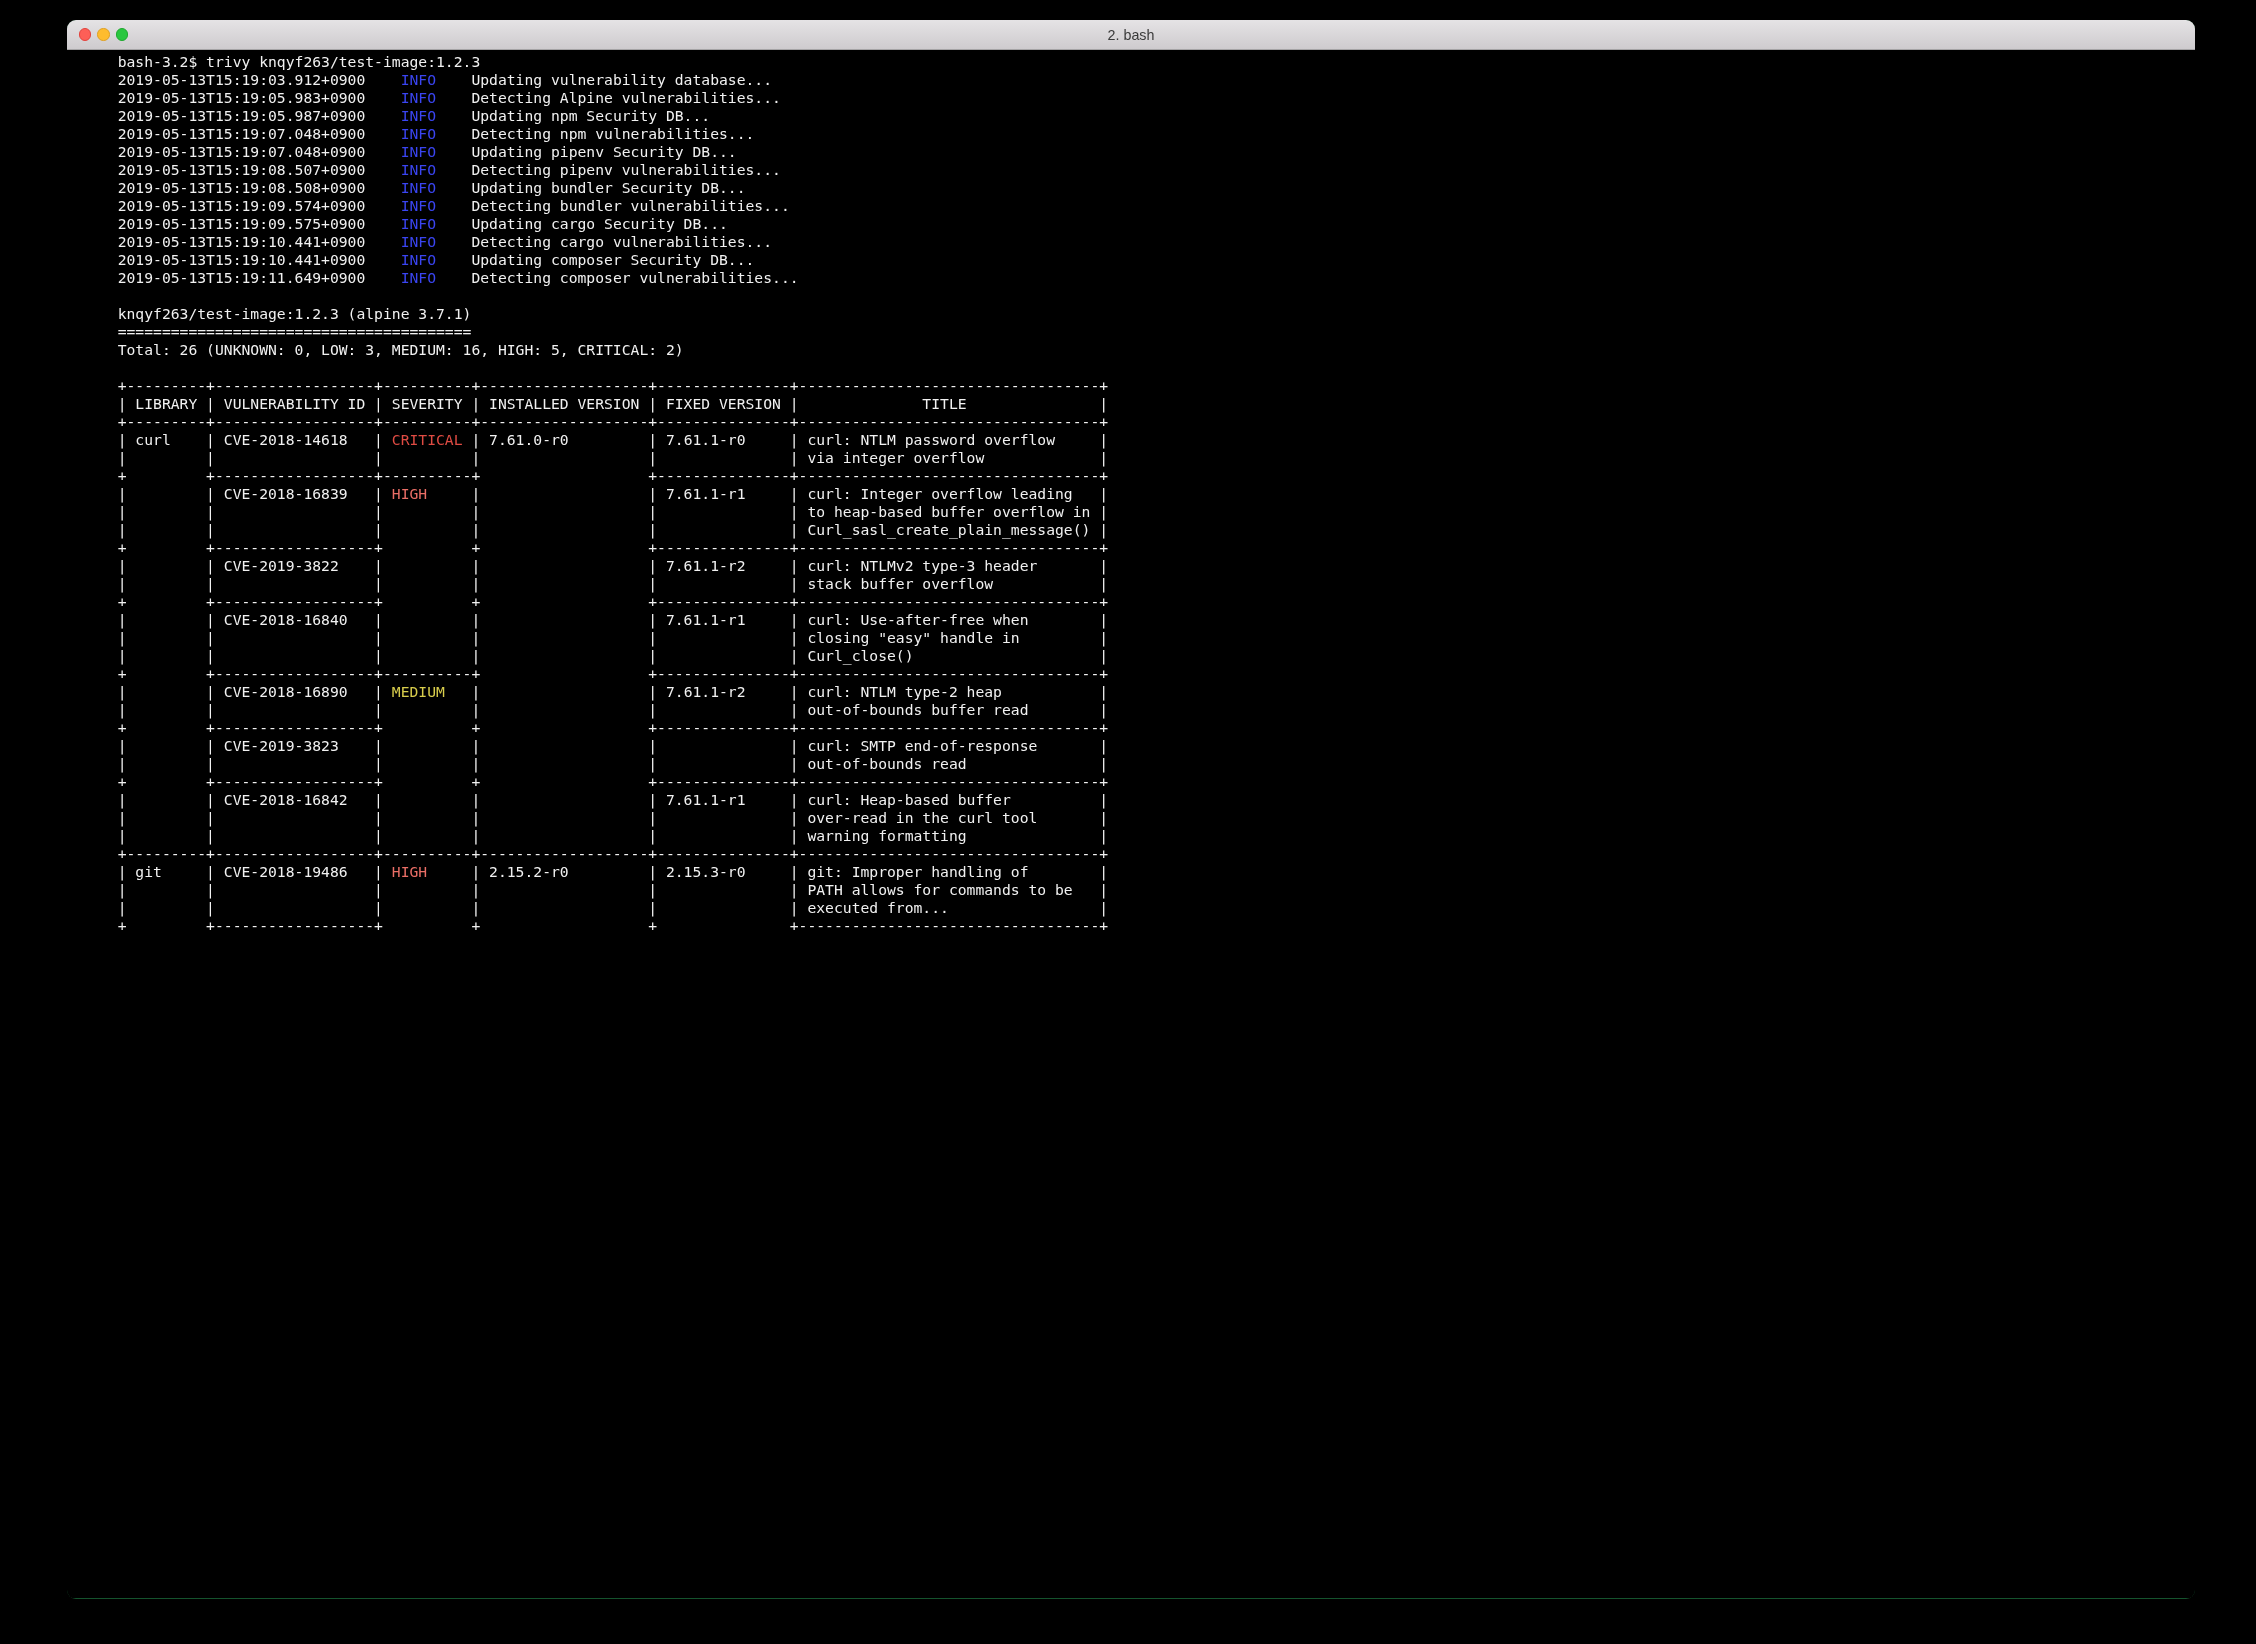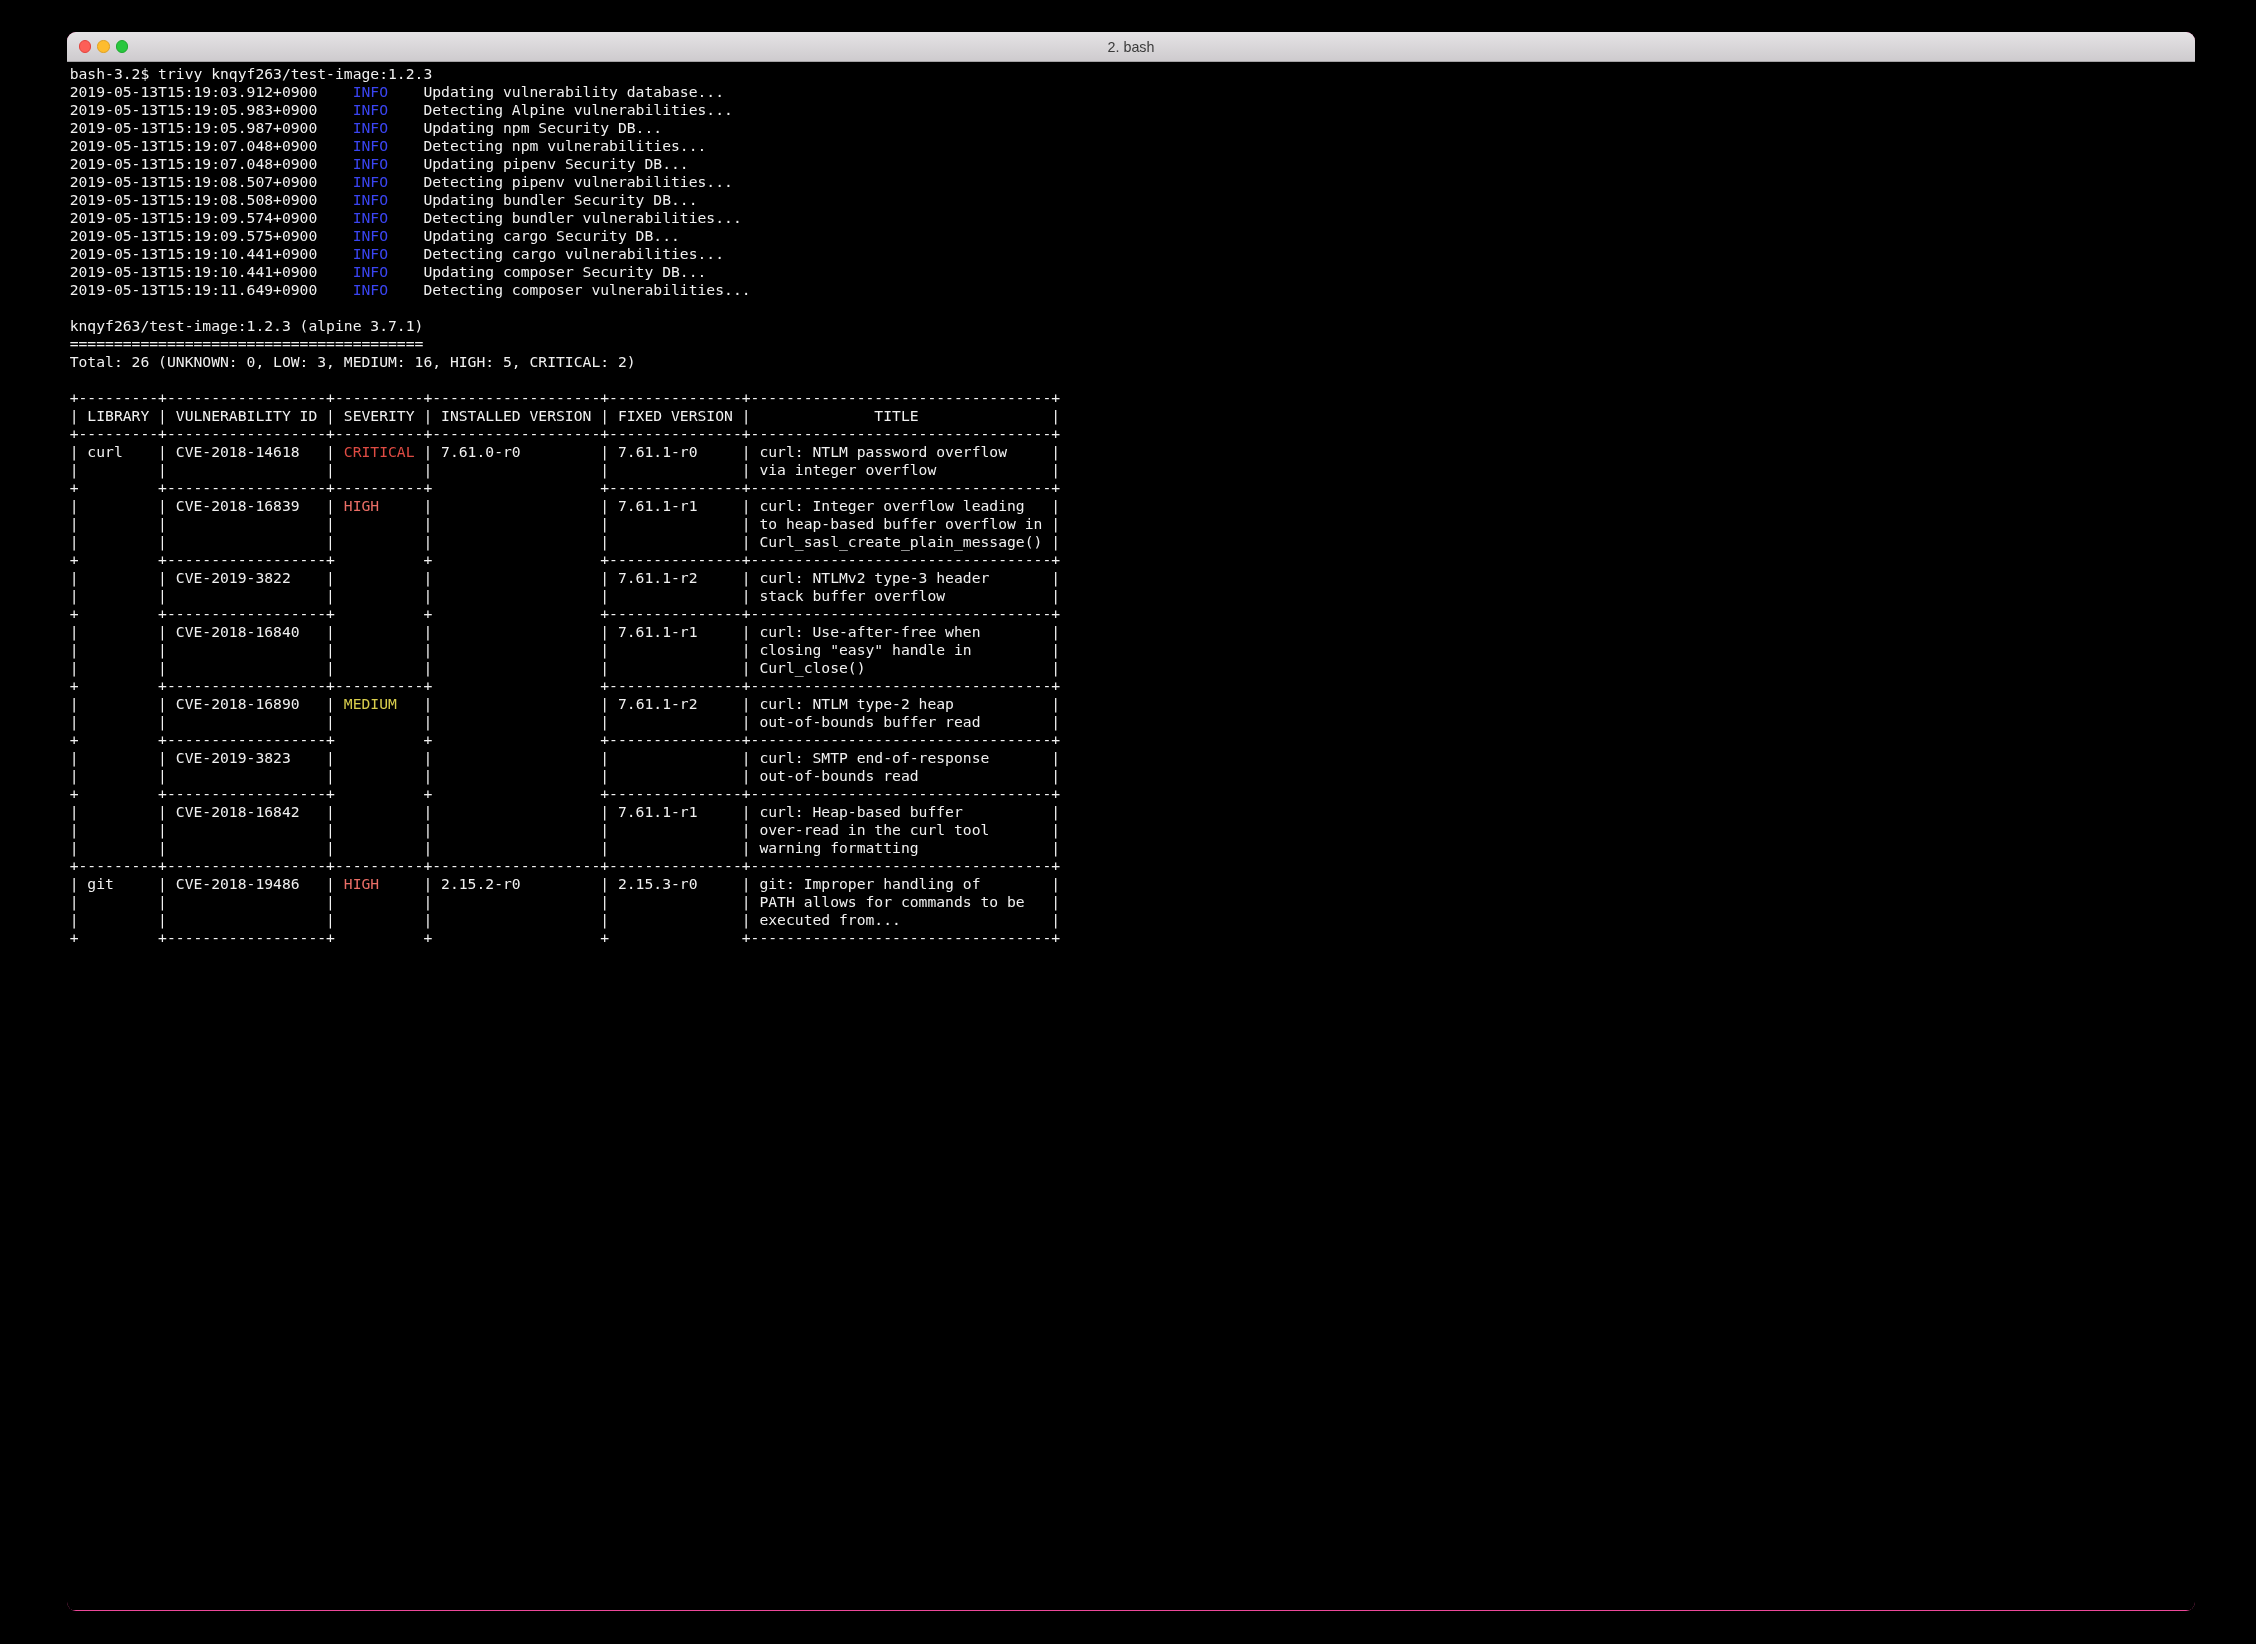--- a/index.html
+++ b/index.html
@@ -9,25 +9,25 @@
     overflow: hidden;
     font-family: "Liberation Sans", sans-serif;
   }
   .screen {
     position: relative;
     width: 2256px; height: 1645px;
     background: #000;
   }
   .terminal-window {
     position: absolute;
-    left: 67px; top: 32px;
+    left: 67px; top: 20px;
     width: 2128px; height: 1579px;
     border-radius: 9px;
     overflow: hidden;
-    background: #ec4899;
+    background: #14532d;
     box-shadow: 0 23px 62px rgba(0,0,0,0.85);
   }
   .title-bar {
     position: relative;
     height: 30px;
     background: linear-gradient(#e5e3e5, #cecbce);
     border-bottom: 0.9px solid #a5a3a5;
     display: flex;
     align-items: center;
     justify-content: center;
@@ -60,21 +60,21 @@
     overflow: hidden;
   }
   .terminal-output {
     font-family: "DejaVu Sans Mono", monospace;
     font-size: 14.7px;
     line-height: 18px;
     color: #f1f1f1;
     white-space: pre;
     font-variant-ligatures: none;
   }
-  .term-line { white-space: pre; }
+  .term-line { white-space: pre; margin-left: 48px; }
 </style>
 </head>
 <body>
 
 <div class="screen">
   <div class="terminal-window">
 
     <div class="title-bar">
       <div class="traffic-lights">
         <span class="light red"></span>

